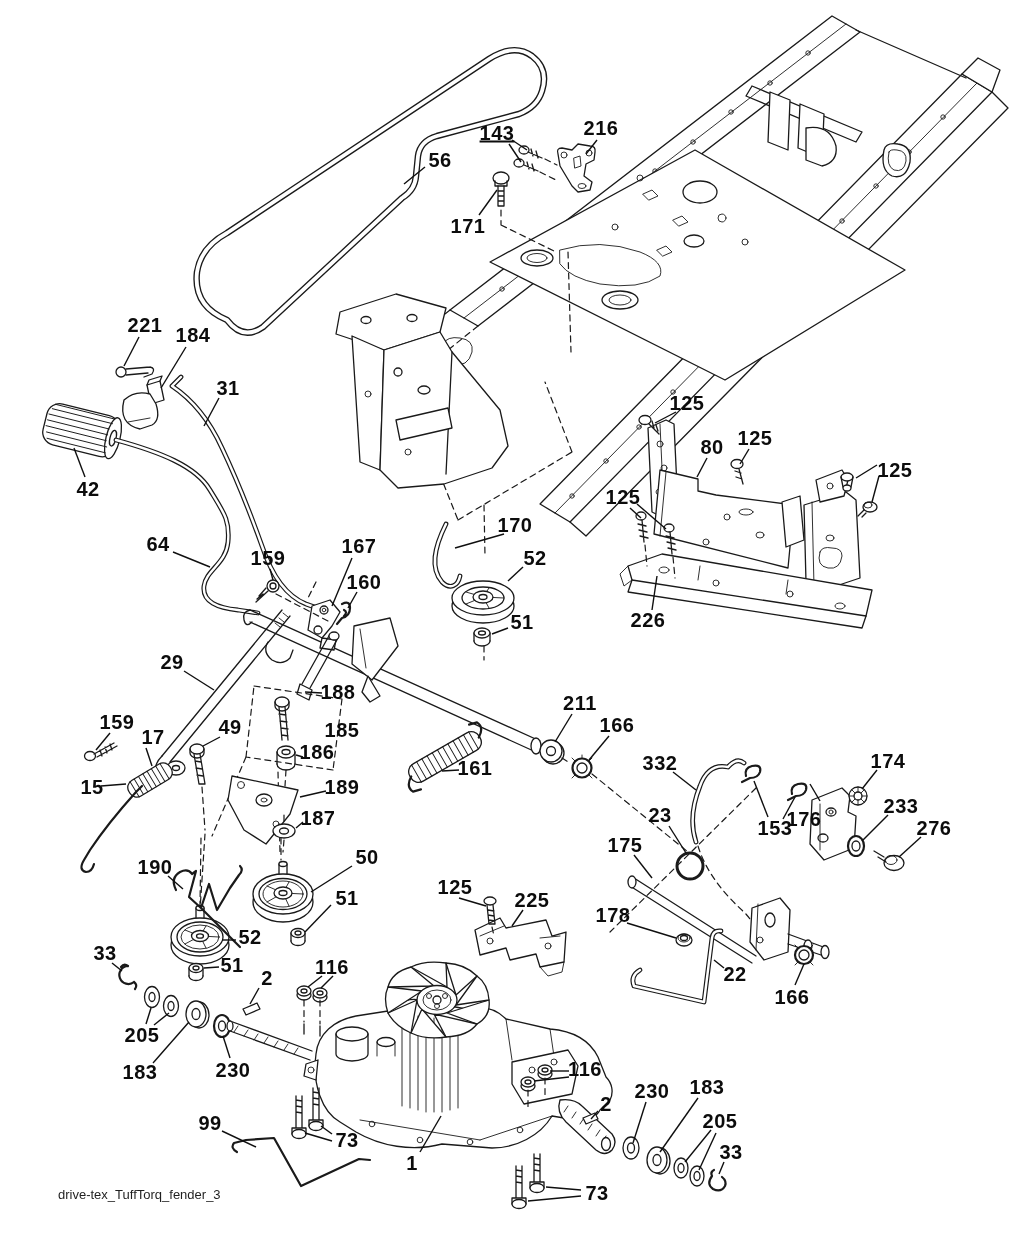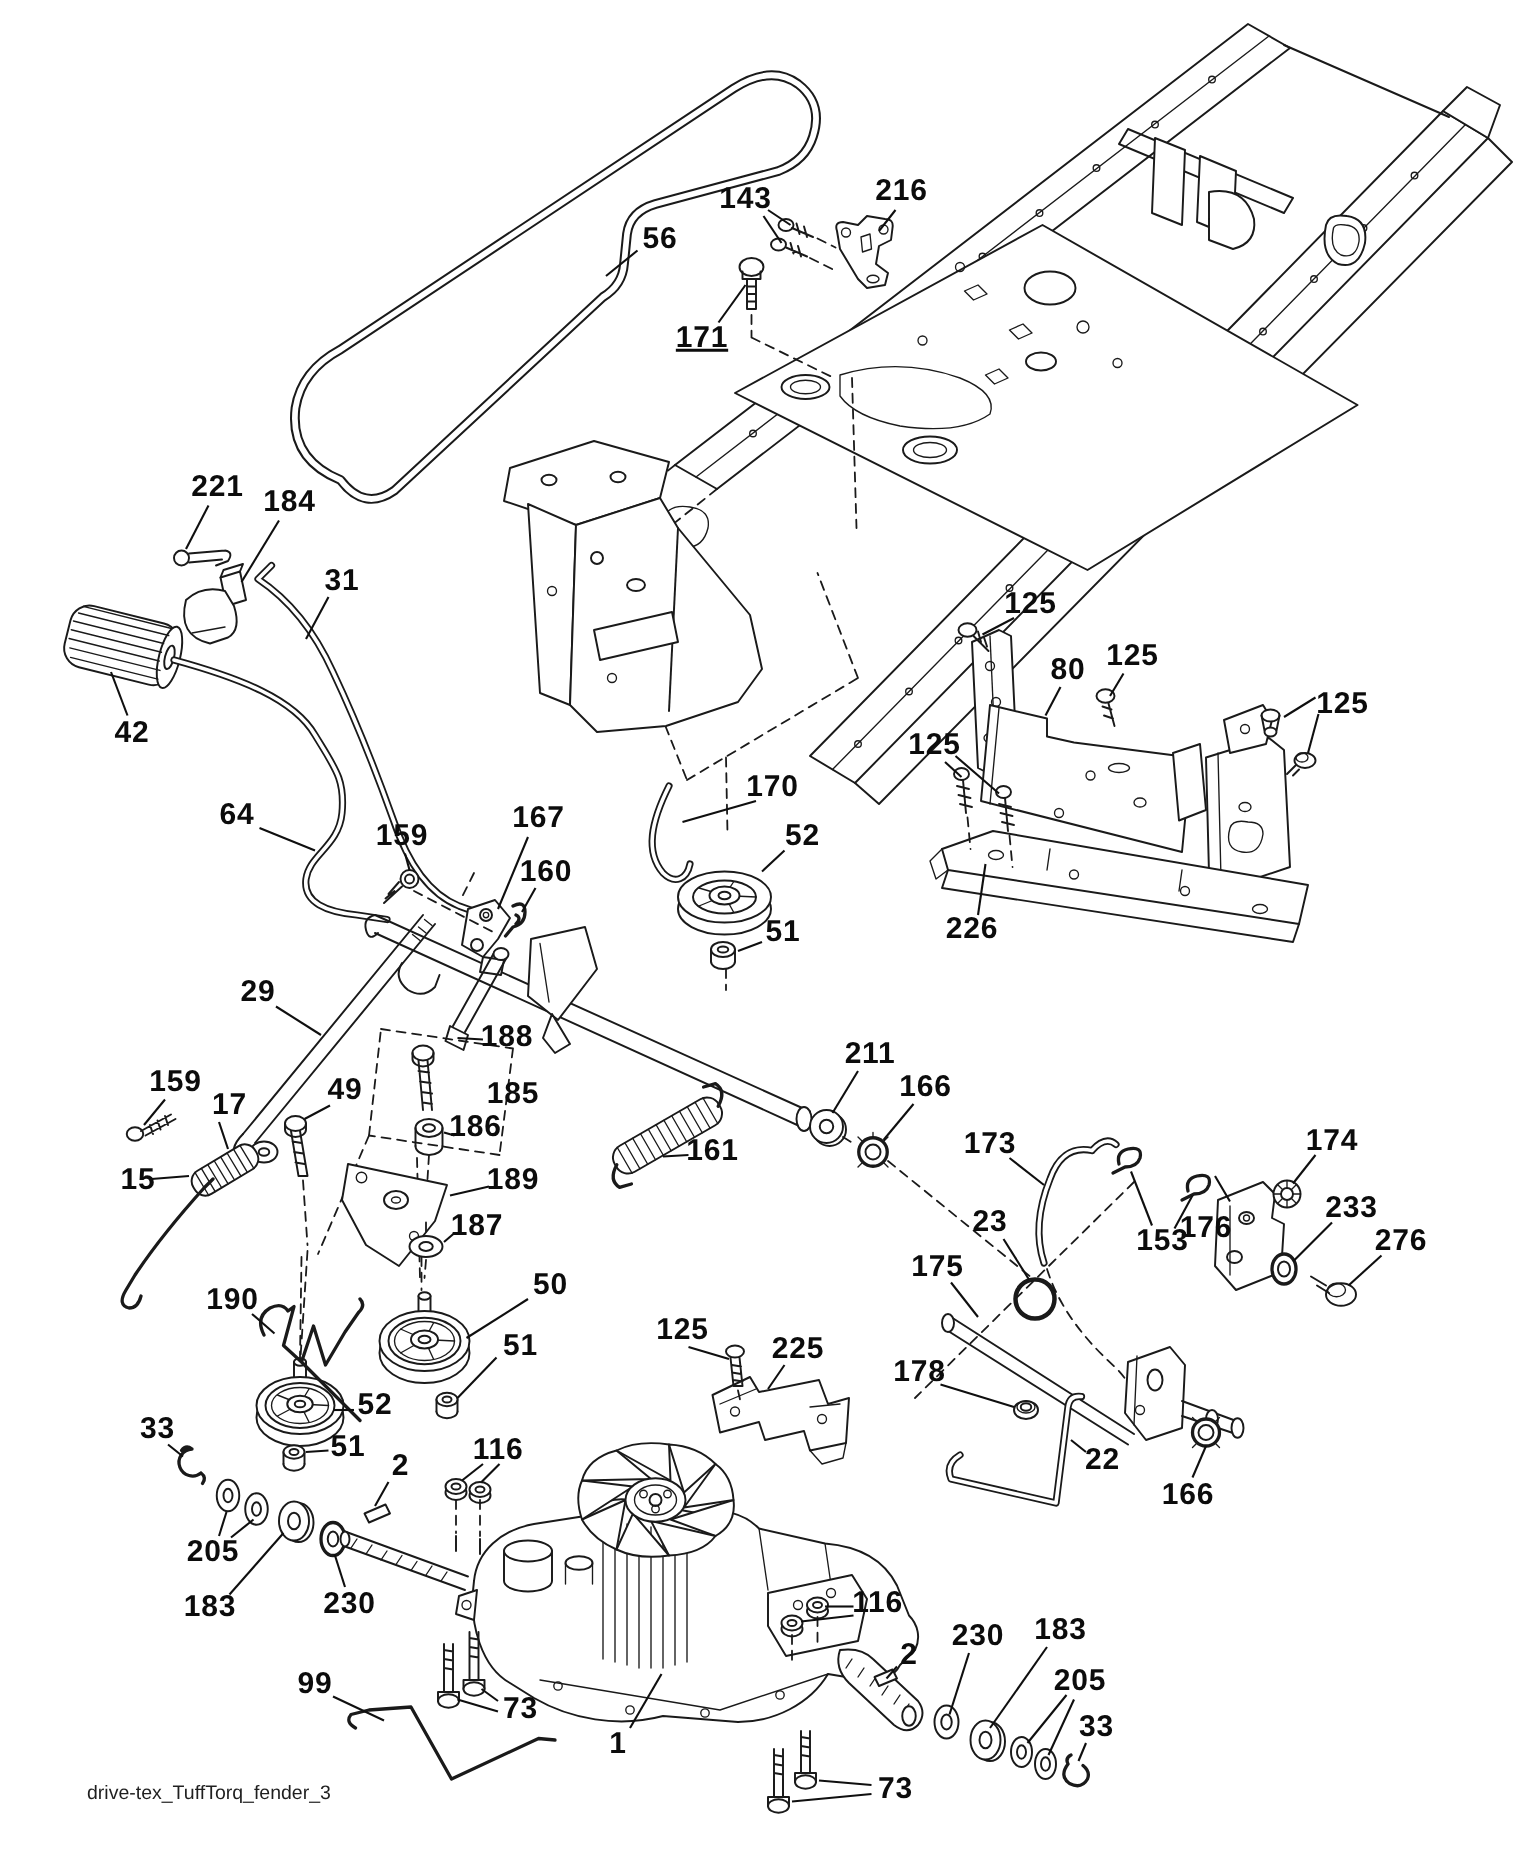--- a/index.html
+++ b/index.html
@@ -608,23 +608,23 @@
       <line x1="698" y1="1098" x2="660" y2="1152"></line>
       <line x1="711" y1="1130" x2="685" y2="1162"></line>
       <line x1="716" y1="1133" x2="699" y2="1170"></line>
       <line x1="724" y1="1162" x2="719" y2="1174"></line>
       <line x1="581" y1="1190" x2="546" y2="1187"></line>
       <line x1="581" y1="1196" x2="528" y2="1201"></line>
     </svg>
 
 <div id="callout-layer">
       <div class="callout" style="left: 440px; top: 160px;">56</div>
-      <div class="callout" style="left: 497px; top: 133px;">143</div>
+      <div class="callout" style="left: 497px; top: 133px; text-decoration: underline;">143</div>
       <div class="callout" style="left: 601px; top: 128px; text-align: center;">216</div>
-      <div class="callout" style="left: 468px; top: 226px; text-decoration: underline;">171</div>
+      <div class="callout" style="left: 468px; top: 226px;">171</div>
       <div class="callout" style="left: 145px; top: 325px;">221</div>
       <div class="callout" style="left: 193px; top: 335px;">184</div>
       <div class="callout" style="left: 228px; top: 388px;">31</div>
       <div class="callout" style="left: 88px; top: 489px;">42</div>
       <div class="callout" style="left: 687px; top: 403px;">125</div>
       <div class="callout" style="left: 712px; top: 447px;">80</div>
       <div class="callout" style="left: 755px; top: 438px;">125</div>
       <div class="callout" style="left: 895px; top: 470px;">125</div>
       <div class="callout" style="left: 623px; top: 497px;">125</div>
       <div class="callout" style="left: 158px; top: 544px;">64</div>
@@ -641,21 +641,21 @@
       <div class="callout" style="left: 617px; top: 725px;">166</div>
       <div class="callout" style="left: 117px; top: 722px;">159</div>
       <div class="callout" style="left: 153px; top: 737px;">17</div>
       <div class="callout" style="left: 230px; top: 727px;">49</div>
       <div class="callout" style="left: 342px; top: 730px;">185</div>
       <div class="callout" style="left: 317px; top: 752px;">186</div>
       <div class="callout" style="left: 92px; top: 787px;">15</div>
       <div class="callout" style="left: 342px; top: 787px;">189</div>
       <div class="callout" style="left: 318px; top: 818px; text-align: right;">187</div>
       <div class="callout" style="left: 475px; top: 768px;">161</div>
-      <div class="callout" style="left: 660px; top: 763px;">173</div>
+      <div class="callout" style="left: 660px; top: 763px;">332</div>
       <div class="callout" style="left: 660px; top: 815px;">23</div>
       <div class="callout" style="left: 775px; top: 828px;">153</div>
       <div class="callout" style="left: 804px; top: 773px; margin-top: 46px;">176</div>
       <div class="callout" style="left: 888px; top: 761px;">174</div>
       <div class="callout" style="left: 901px; top: 806px;">233</div>
       <div class="callout" style="left: 934px; top: 828px;">276</div>
       <div class="callout" style="left: 625px; top: 845px;">175</div>
       <div class="callout" style="left: 155px; top: 867px;">190</div>
       <div class="callout" style="left: 367px; top: 857px;">50</div>
       <div class="callout" style="left: 347px; top: 898px;">51</div>

